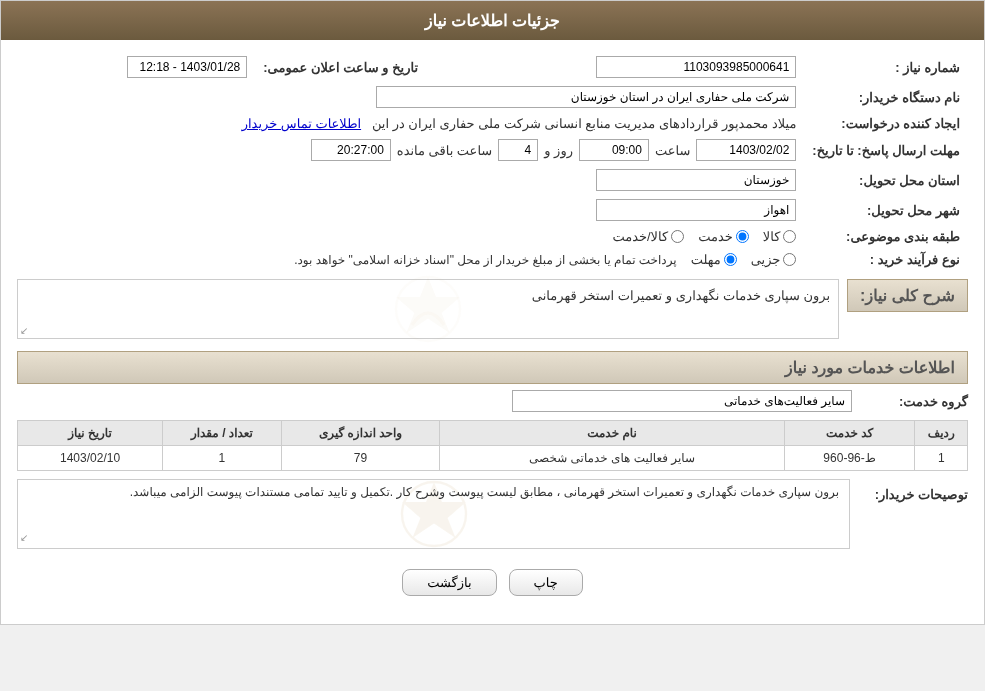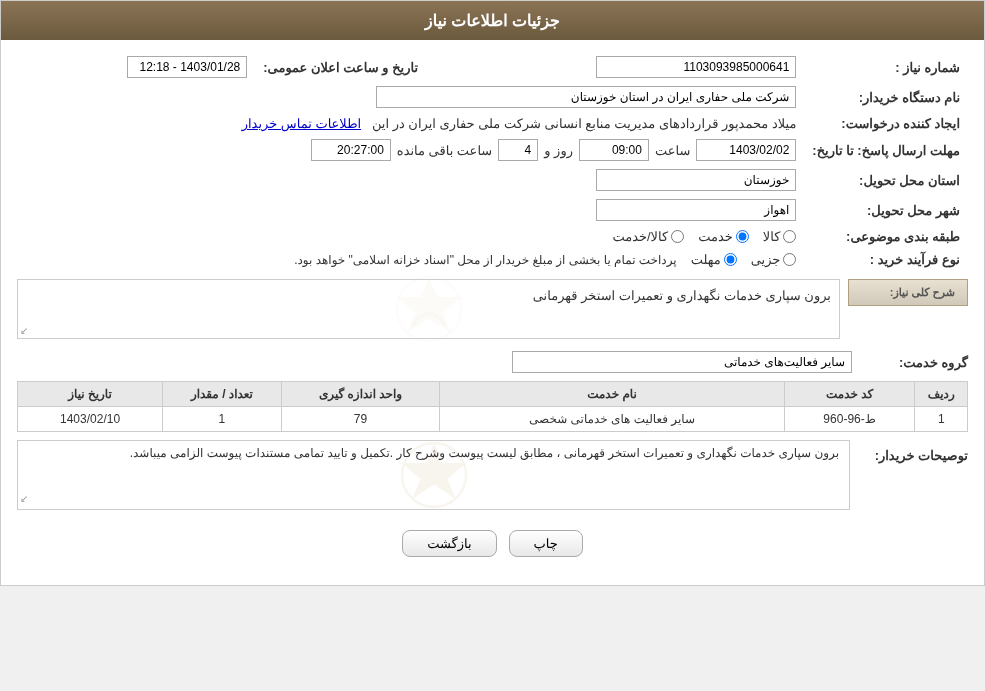--- a/index.html
+++ b/index.html
@@ -80,21 +80,21 @@
     }
     .radio-item {
       display: flex;
       align-items: center;
       gap: 3px;
     }
     .section-header {
       background: linear-gradient(to bottom, #e8e0d0, #d0c8b8);
       border: 1px solid #b0a080;
       padding: 6px 12px;
-      font-size: 11px;
+      font-size: 16px;
       font-weight: bold;
       color: #555;
       margin: 8px 0 6px 0;
     }
     .watermark-container {
       position: relative;
       border: 1px solid #ccc;
       padding: 8px;
       min-height: 60px;
       text-align: right;
@@ -314,20 +314,21 @@
             <path d="M30 70 Q50 40 70 70" fill="none" stroke="#c0a060" stroke-width="4" opacity="0.3"></path>
           </svg>
           <div class="watermark-content">
             <span>برون سپاری خدمات نگهداری و تعمیرات استخر قهرمانی</span>
           </div>
           <span class="corner-arrow">↙</span>
         </div>
       </div>
     </div>
 
+    <div class="section-header">اطلاعات خدمات مورد نیاز</div>
 
     <div class="group-row">
       <span class="group-label">گروه خدمت:</span>
       <input class="input-box" style="width: 340px;" type="text" readonly="" value="سایر فعالیت‌های خدماتی">
     </div>
 
     <table class="services-table">
       <thead>
         <tr>
           <th>ردیف</th>

